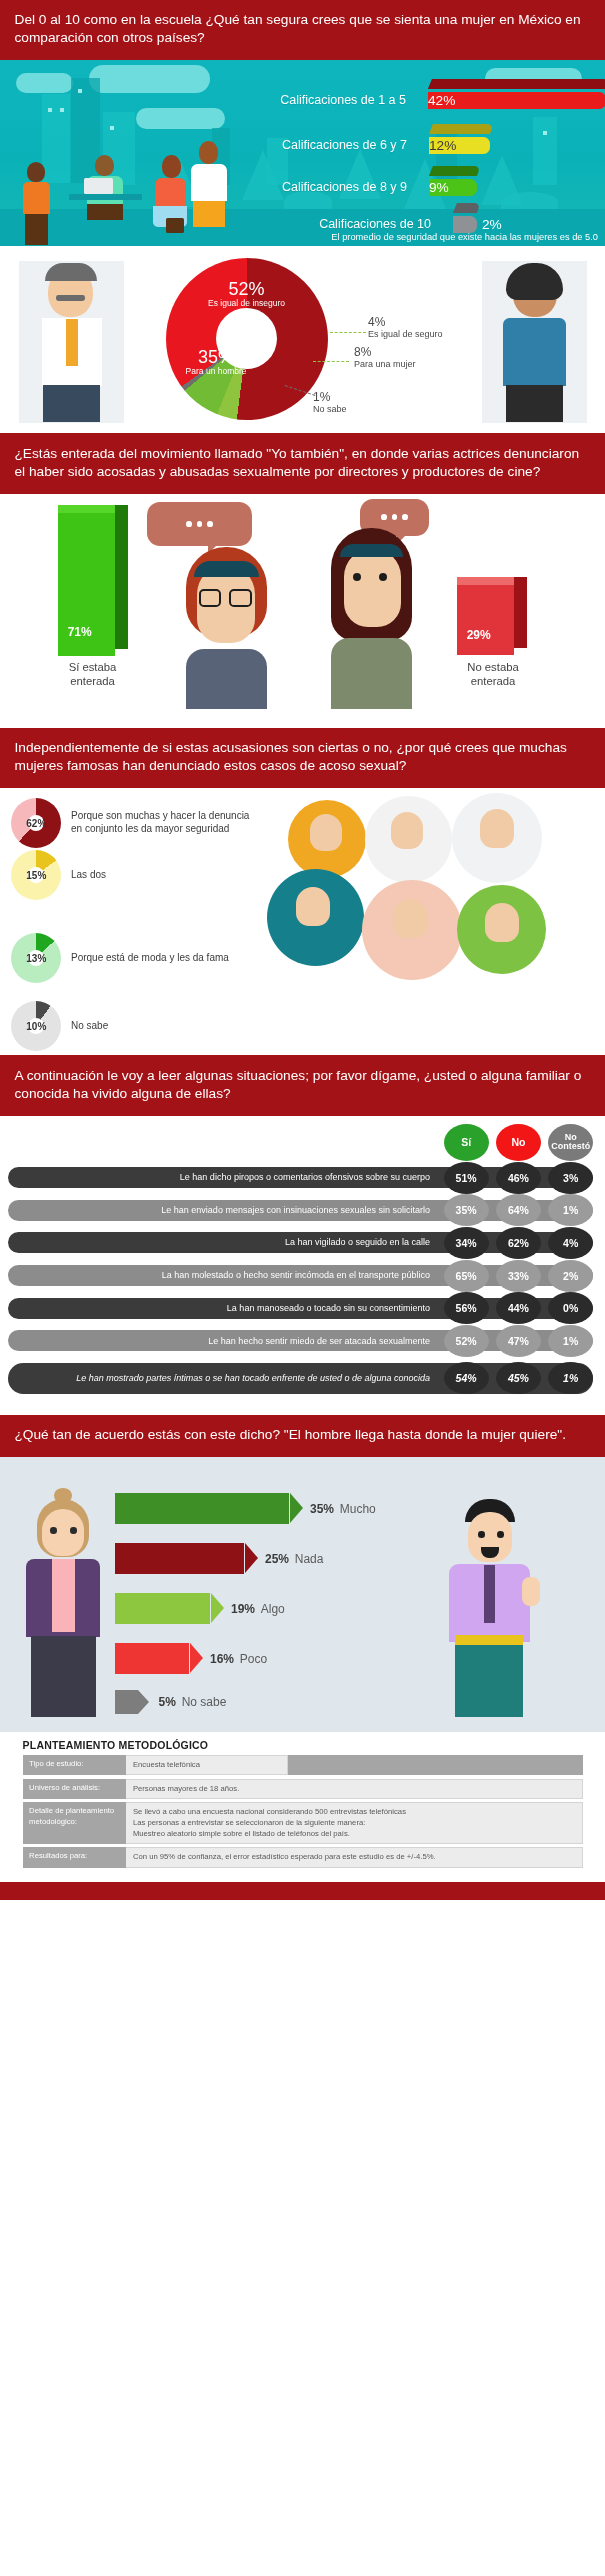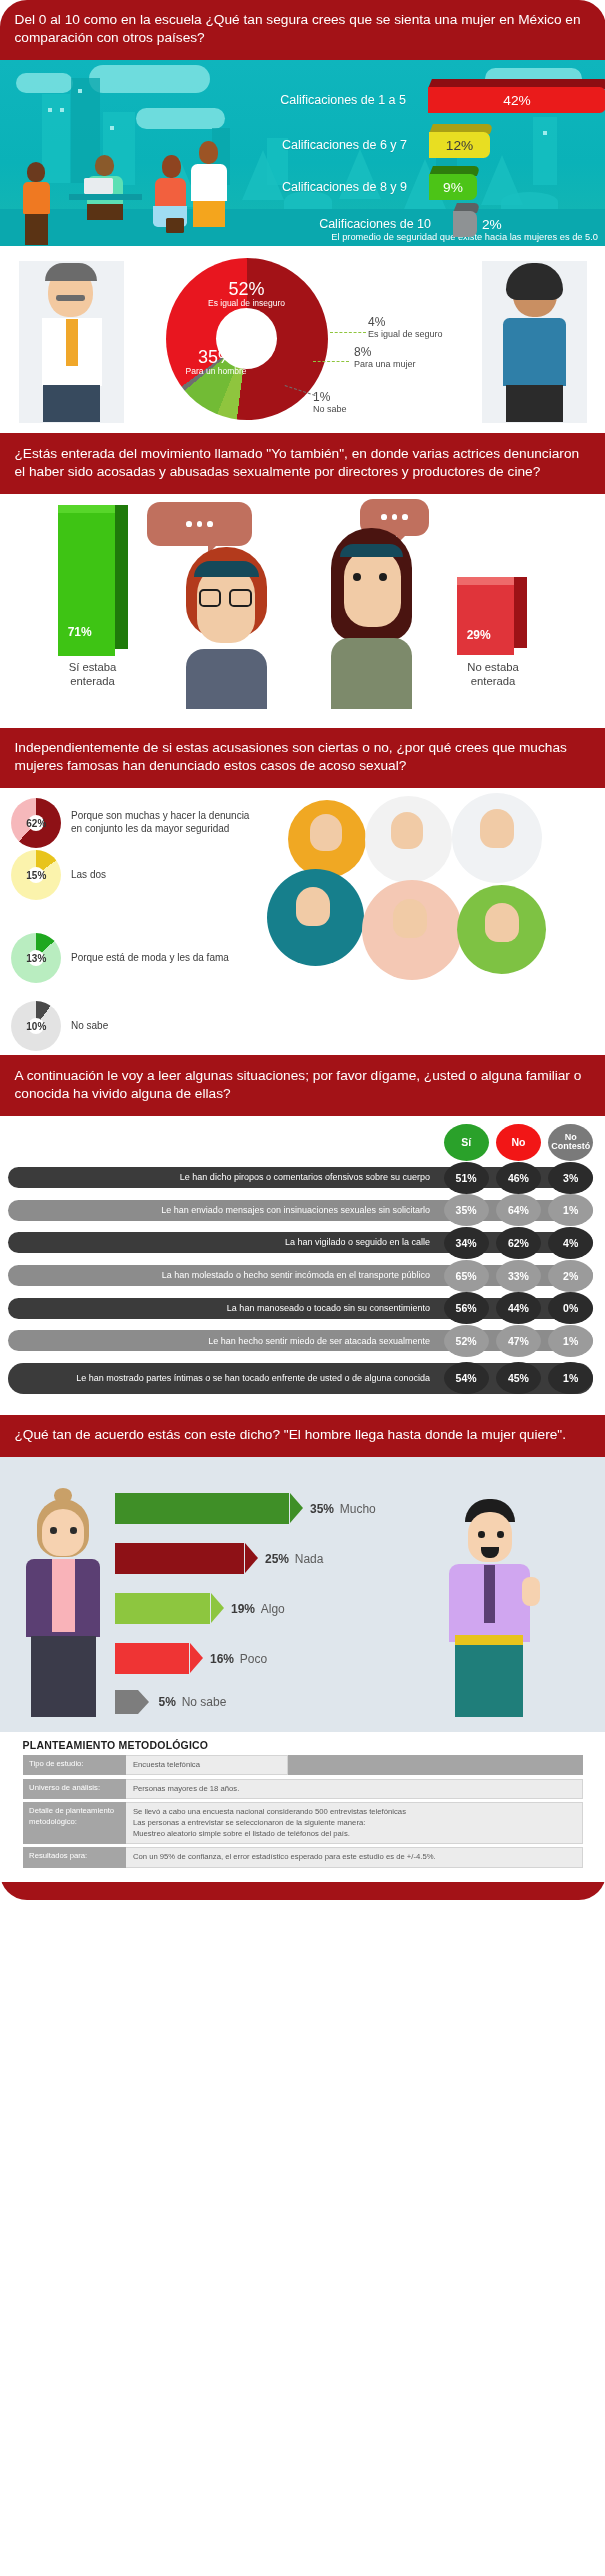--- a/index.html
+++ b/index.html
@@ -3,21 +3,21 @@
 <meta charset="utf-8">
 <style>
   * { box-sizing: border-box; margin: 0; padding: 0; }
   body {
     width: 606px;
     font-family: "Liberation Sans", sans-serif;
     background: #ffffff;
     color: #333;
     -webkit-font-smoothing: antialiased;
   }
-  .page { width: 606px; position: relative; overflow: hidden; border-radius: 27px; }
+  .page { width: 606px; position: relative; overflow: hidden; }
 
   
   .qbanner {
     background: #a31217;
     color: #fff;
     padding: 11.3px 14.5px 13px 14.5px;
     font-size: 13.7px;
     line-height: 1.32;
     font-weight: 400;
   }
@@ -46,22 +46,22 @@
   .barrow {
     position: absolute; display: flex; align-items: center; justify-content: flex-end;
     left: 0; width: 100%;
   }
   .barlabel {
     color: #fff; font-size: 12.5px; white-space: nowrap; padding-right: 22px;
     text-shadow: 0 0.8px 0.8px rgba(0,0,0,.10);
   }
   .bar3d { position: relative; height: 27.5px; display:flex; align-items:center; }
   .bar3d .front {
-    height: 26px; border-radius: 0 6.5px 6.5px 0; display: flex; align-items: center;
-    justify-content: center; color: #fff; font-size: 13.7px; position: relative; z-index: 2;
+    height: 17px; border-radius: 0 6.5px 6.5px 0; display: flex; align-items: center;
+    justify-content: flex-start; color: #fff; font-size: 13.7px; position: relative; z-index: 2;
   }
   .bar3d .top {
     position: absolute; left: 0; top: -7.3px; height: 9.7px; border-radius: 0 6.5px 0 0;
     z-index: 1; transform: skewX(-22deg); transform-origin: left bottom;
   }
   .s1foot {
     position: absolute; right: 8px; bottom: 4px; color: #fff; font-size: 9.3px;
   }
 
   
@@ -504,21 +504,21 @@
     <div class="trow light">
       <div class="band"></div>
       <div class="txt">Le han hecho sentir miedo de ser atacada sexualmente</div>
       <div class="cells">
         <div class="cell">52%</div>
         <div class="cell">47%</div>
         <div class="cell">1%</div>
       </div>
     </div>
 
-    <div class="trow dark" style="height:36px;">
+    <div class="trow dark" style="height:36px;font-style:italic;">
       <div class="band" style="height:31px;border-radius:15.3px;"></div>
       <div class="txt">Le han mostrado partes íntimas o se han tocado enfrente de usted o de alguna conocida</div>
       <div class="cells">
         <div class="cell">54%</div>
         <div class="cell">45%</div>
         <div class="cell">1%</div>
       </div>
     </div>
   </div>
 

